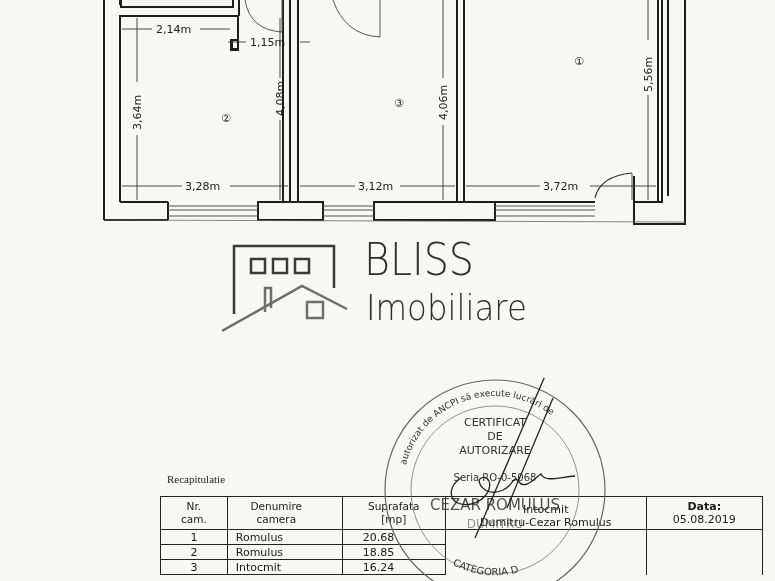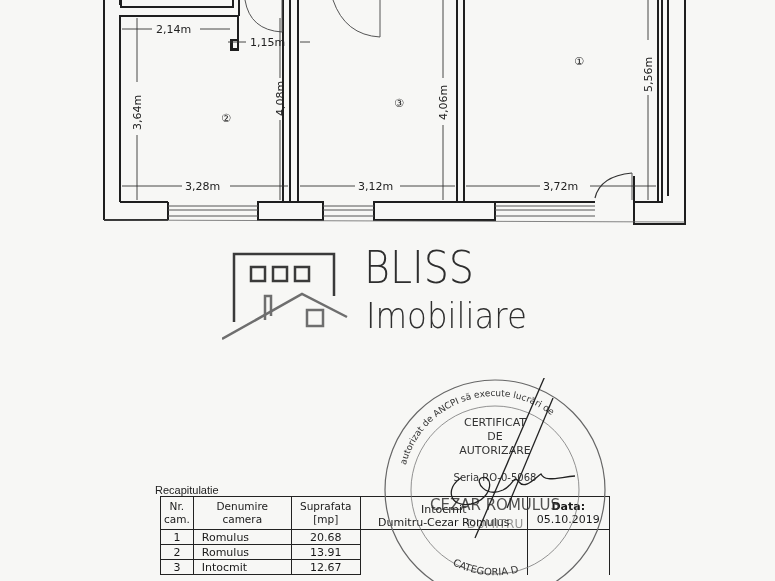--- a/index.html
+++ b/index.html
@@ -7,52 +7,52 @@
     width: 775px; height: 581px; overflow: hidden; position: relative;
     background: #f7f7f5;
     font-family: "DejaVu Sans", sans-serif;
     color: #1a1a1a;
   }
   .plan { position: absolute; left: 0; top: 0; width: 630px; height: 230px; }
   .plan svg { width: 775px; height: 230px; display: block; }
   .dim { font-family: "DejaVu Sans", sans-serif; font-size: 11px; fill: #222; }
   .room-num { font-family: "DejaVu Sans", sans-serif; font-size: 11px; fill: #222; }
 
-  .logo { position: absolute; left: 222px; top: 244px; width: 340px; height: 100px; }
+  .logo { position: absolute; left: 222px; top: 236px; width: 340px; height: 100px; }
   .logo svg { position: absolute; left: 0; top: 0; }
   .logo-brand {
     position: absolute; left: 142px; top: 2px;
     font-family: "DejaVu Sans", sans-serif; font-weight: 200;
     font-size: 44px; letter-spacing: 0px; color: #2e2e2e; line-height: 44px;
     transform: scaleX(0.9); transform-origin: left top;
   }
   .logo-sub {
     position: absolute; left: 144px; top: 52px;
     font-family: "DejaVu Sans", sans-serif; font-weight: 200;
     font-size: 36px; color: #2e2e2e; line-height: 40px;
     transform: scaleX(0.9); transform-origin: left top;
   }
 
   .recap-title {
-    position: absolute; left: 155px; top: 473px;
-    font-family: Liberation Sans, sans-serif; font-size: 11px; color: #222; margin-top: 11px;
+    position: absolute; left: 167px; top: 473px;
+    font-family: Liberation Serif, serif; font-size: 11px; color: #222;
   }
   table.recap {
     position: absolute; left: 160px; top: 496px;
     border-collapse: collapse;
     font-family: "DejaVu Sans", sans-serif; font-size: 11px;
   }
   table.recap td, table.recap th {
-    border: 1.5px solid #222; padding: 0 3px; font-weight: normal; height: 14px;
+    border: 1.5px solid #222; padding: 0 20px; font-weight: normal; height: 14px;
     line-height: 13px;
   }
   table.recap th { height: 32px; font-size: 10.5px; text-align: center; }
   .c-nr { width: 25px; text-align: center; }
   .c-name { width: 86px; text-align: left; padding-left: 8px !important; }
-  .c-area { width: 62px; text-align: center; }
+  .c-area { width: 62px; text-align: left; }
   .c-author { width: 160px; text-align: center; vertical-align: bottom; }
   .c-date { width: 75px; text-align: center; }
   th.c-nr { text-align: left; font-size: 10px; padding-left: 2px; }
   .author-label { display: block; font-weight: normal; font-size: 11px; }
   .author-name { display: block; font-size: 11px; }
   .date-label { display: block; font-weight: bold; font-size: 11px; }
   .date-val { display: block; font-size: 11px; }
 
   .stamp { position: absolute; left: 375px; top: 378px; width: 240px; height: 203px; pointer-events: none; }
   .stamp svg { width: 240px; height: 203px; }
@@ -176,39 +176,39 @@
       <tr>
     <th class="c-nr">Nr. cam.</th>
     <th class="c-name" style="padding-left:3px !important;">Denumire camera</th>
     <th class="c-area">Suprafata [mp]</th>
     <th class="c-author" rowspan="1">
       <span class="author-label">Intocmit</span>
       <span class="author-name">Dumitru-Cezar Romulus</span>
     </th>
     <th class="c-date">
       <span class="date-label">Data:</span>
-      <span class="date-val">05.10.2019</span>
+      <span class="date-val">05.08.2019</span>
     </th>
   </tr>
   <tr>
     <td class="c-nr">1</td>
     <td class="c-name">Romulus</td>
     <td class="c-area">20.68</td>
     <td class="c-author" rowspan="3" style="border-bottom:none;"></td>
     <td class="c-date" rowspan="3" style="border-bottom:none;"></td>
   </tr>
   <tr>
     <td class="c-nr">2</td>
     <td class="c-name">Romulus</td>
-    <td class="c-area">13.91</td>
+    <td class="c-area">18.85</td>
   </tr>
   <tr>
     <td class="c-nr">3</td>
     <td class="c-name">Intocmit</td>
-    <td class="c-area">12.67</td>
+    <td class="c-area">16.24</td>
   </tr>
 </tbody>
   </table>
 
 <div class="stamp">
   <svg viewBox="0 0 240 203" xmlns="http://www.w3.org/2000/svg">
     <defs>
       <path id="arcTop" d="M 28 110 A 92 92 0 0 1 212 110"></path>
       <path id="arcBot" d="M 50 165 A 92 92 0 0 0 190 165"></path>
     </defs>

